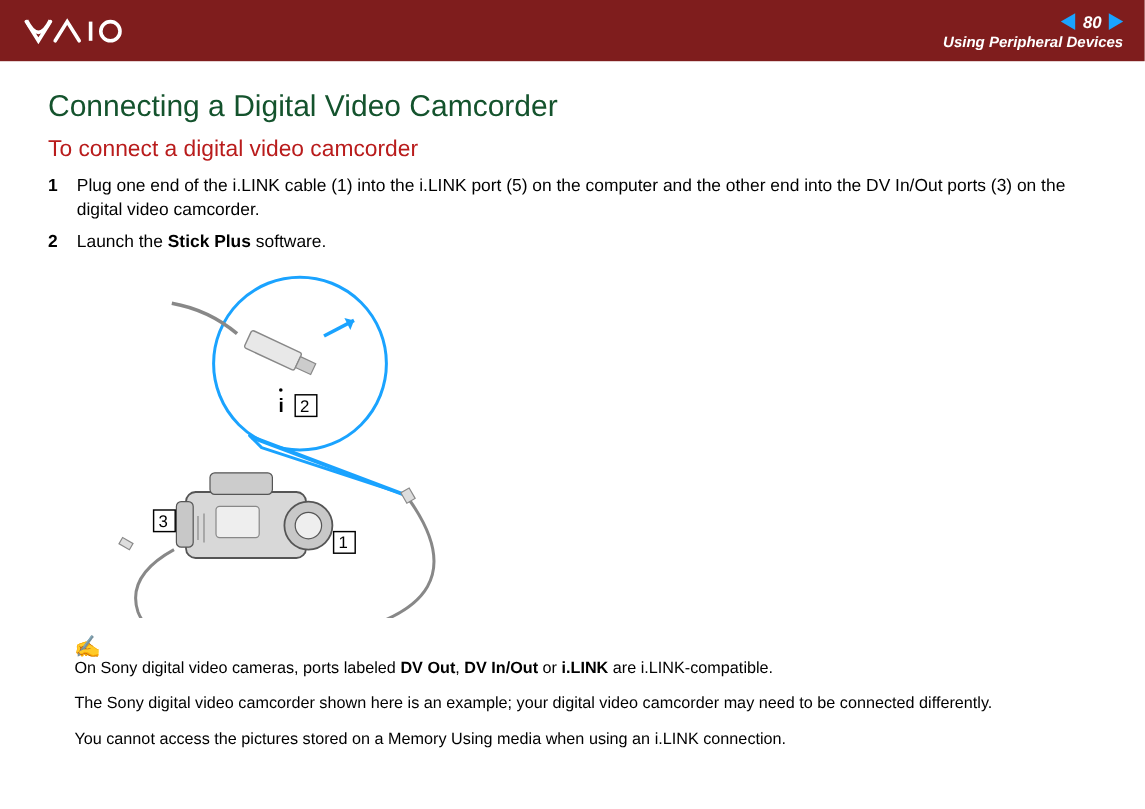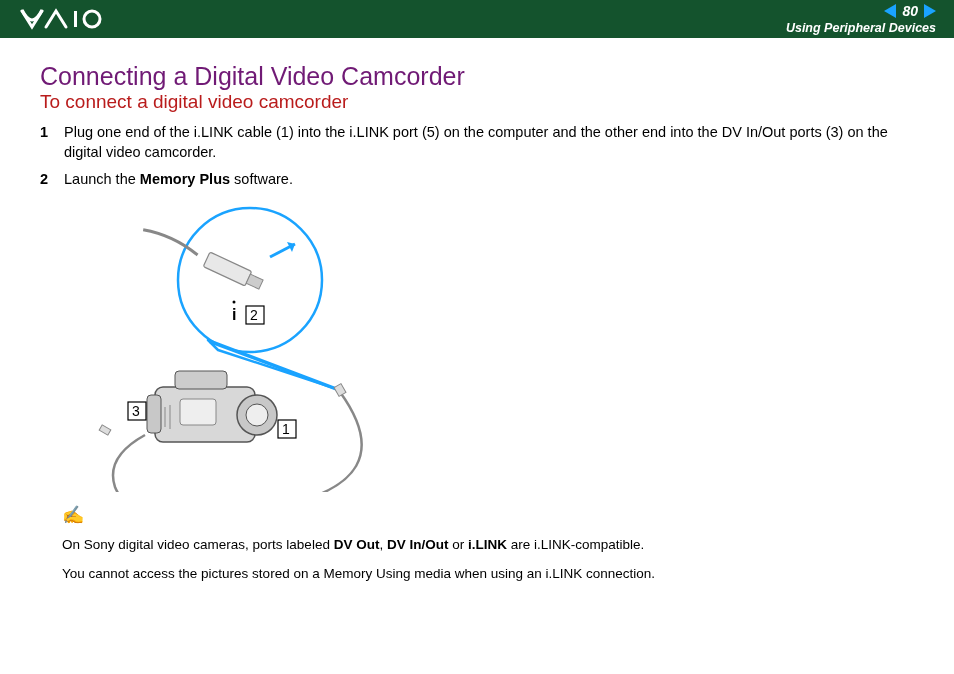--- a/index.html
+++ b/index.html
@@ -5,22 +5,22 @@
   * { box-sizing: border-box; margin: 0; padding: 0; }
   body {
     width: 954px;
     height: 674px;
     background: #fff;
     font-family: Arial, Helvetica, sans-serif;
     color: #000;
     overflow: hidden;
   }
   .topbar {
-    background: #14532d;
-    height: 38px;
+    background: #7f1d1d;
+    height: 51px;
     display: flex;
     align-items: center;
     justify-content: space-between;
     padding: 0 18px 0 20px;
   }
   .logo {
     display: flex;
     align-items: center;
   }
   .logo svg { display:block; }
@@ -45,23 +45,24 @@
     font-size: 14px;
   }
   .topbar-inner { position: relative; display:flex; flex-direction:column; align-items:flex-end; gap:2px;}
   .topbar-inner .row1 { display:flex; align-items:center; gap:6px;}
   .topbar-inner .row2 { color:#fff; font-weight:bold; font-size:12.5px;font-style:italic; }
 
   .content {
     padding: 24px 40px 0 40px;
   }
   h1 {
-    color: #701a75;
+    color: #14532d;
     font-weight: normal;
     font-size: 25px;
+    margin-bottom: 10px;
     font-family: Arial, sans-serif;
   }
   h2 {
     color: #b91c1c;
     font-weight: normal;
     font-size: 19px;
     margin-bottom: 10px;
   }
   ol.steps {
     list-style: none;
@@ -88,21 +89,20 @@
   .note-icon {
     color: #1AA3FF;
     font-size: 18px;
     margin-left: 22px;
     margin-bottom: -2px;
   }
   .notes {
     margin-left: 22px;
     font-size: 13.5px;
     line-height: 1.3;
-    margin-top: 12px;
   }
   .notes p { margin-bottom: 12px; }
   .notes strong { font-weight: bold; }
 </style>
 </head>
 <body>
 
 <div class="topbar">
   <div class="logo">
     <svg width="110" height="22" viewBox="0 0 110 22">
@@ -132,21 +132,21 @@
   <h2>To connect a digital video camcorder</h2>
 
   <ol class="steps">
     <li>
       <span class="num">1</span>
       <span class="txt">Plug one end of the i.LINK cable (1) into the i.LINK port (5) on the computer and the other end into the DV In/Out ports (3) on the digital video camcorder.</span>
     </li>
     <li>
       <span class="num">2</span>
       <span class="txt">
-        <span>Launch the </span><strong>Memory Plus</strong><span> software.</span>
+        <span>Launch the </span><strong>Stick Plus</strong><span> software.</span>
       </span>
     </li>
   </ol>
 
   <div class="diagram">
     <svg width="360" height="290" viewBox="0 0 360 290">
 
       <circle cx="190" cy="78" r="72" fill="#fff" stroke="#1AA3FF" stroke-width="2.5"></circle>
 
       <path d="M148 138 L 280 188 L 158 148 Z" fill="#fff" stroke="#1AA3FF" stroke-width="2.5" stroke-linejoin="round"></path>
@@ -187,15 +187,16 @@
       <rect x="218" y="218" width="18" height="18" fill="#fff" stroke="#000" stroke-width="1.2"></rect>
       <text x="222" y="232" font-size="14">1</text>
     </svg>
   </div>
 
   <div class="note-icon">✍</div>
   <div class="notes">
     <p>
       <span>On Sony digital video cameras, ports labeled </span><strong>DV Out</strong><span>, </span><strong>DV In/Out</strong><span> or </span><strong>i.LINK</strong><span> are i.LINK-compatible.</span>
     </p>
+    <p>The Sony digital video camcorder shown here is an example; your digital video camcorder may need to be connected differently.</p>
     <p>You cannot access the pictures stored on a Memory Using media when using an i.LINK connection.</p>
   </div>
 </div>
 
 </body></html>

